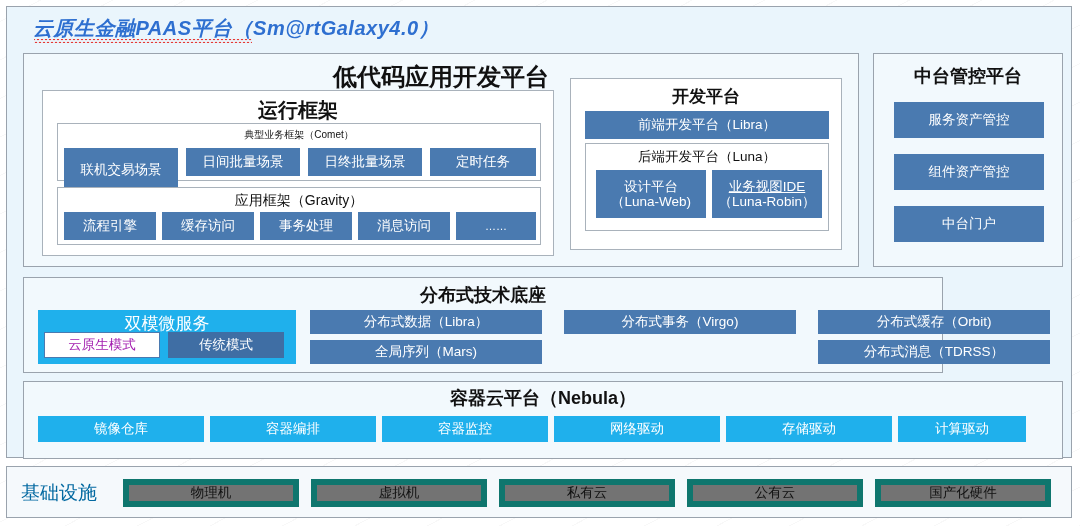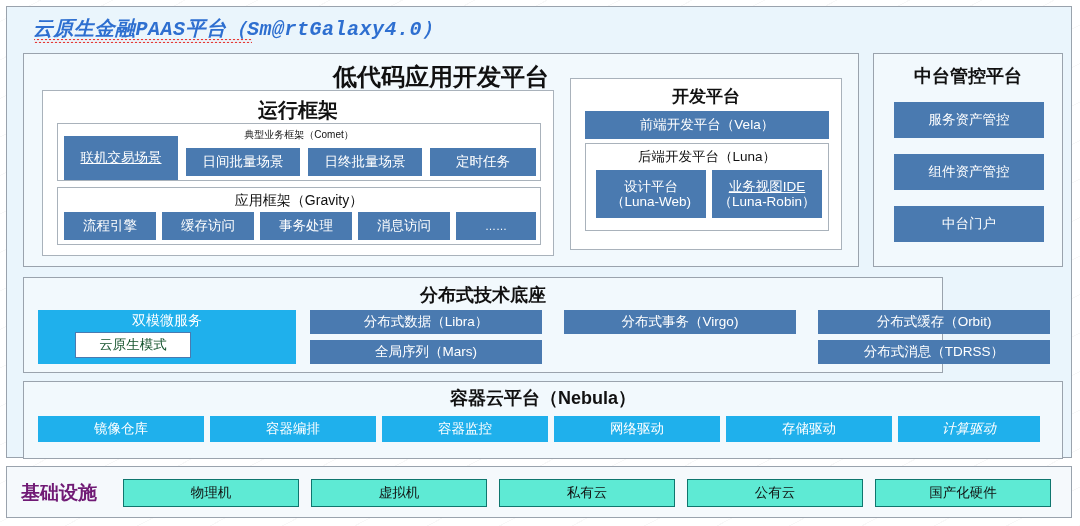--- a/index.html
+++ b/index.html
@@ -21,21 +21,21 @@
 
   
   .platform{
     position:absolute;left:6px;top:6px;width:1066px;height:452px;
     box-sizing:border-box;
     background:#eaf5fc;
     border:1px solid #9aa3ad;
   }
   .platform-title{
     position:absolute;left:26px;top:8px;
-    font-family:Liberation Mono, monospace;
+    font-family:Liberation Sans, sans-serif;
     font-style:italic;font-weight:bold;font-size:20px;color:#2e6fd0;
     letter-spacing:.5px;white-space:nowrap;
   }
   .wavy{
     position:absolute;left:27px;top:32px;width:218px;height:4px;
     background:
       radial-gradient(circle at 2px 4px, #e53935 1.4px, transparent 1.6px) 0 0/4px 5px repeat-x,
       radial-gradient(circle at 2px 0px, #e53935 1.4px, transparent 1.6px) 2px 0/4px 5px repeat-x;
   }
 
@@ -47,22 +47,22 @@
   .chip{
     box-sizing:border-box;
     background:#4a7ab0;color:#ffffff;
     display:flex;align-items:center;justify-content:center;
     text-align:left;line-height:1.12;
     font-size:13.5px;
     position:absolute;
   }
   .chip.cyan{ background:#1fb0ec; }
   .chip.dark{ background:#3f6ea4; }
-  .chip.plain{ background:#ffffff;color:#14532d;border:1px solid #4a7ab0;margin-left:31px; }
-  .chip.outline-blue{ background:#5eead4;color:#111;border:1px solid #0f766e; }
+  .chip.plain{ background:#ffffff;color:#a21caf;border:1px solid #4a7ab0; }
+  .chip.outline-blue{ background:#737373;color:#111;border:6px solid #0f766e; }
 
   
   #lowcode{ left:16px;top:46px;width:836px;height:214px; }
   #lowcode .hdr{ position:absolute;left:0;top:7px;width:100%;font-size:24px; }
 
   #runtime{ left:18px;top:36px;width:512px;height:166px; }
   #runtime .hdr{ position:absolute;left:0;top:6px;width:100%;font-size:20px; }
 
   #comet{ left:14px;top:32px;width:484px;height:58px; }
   #comet .hdr{ position:absolute;left:0;top:4px;width:100%;font-size:10px;font-weight:normal;color:#111; }
@@ -75,32 +75,32 @@
   #luna .hdr{ position:absolute;left:0;top:4px;width:100%;font-size:13.5px;font-weight:normal;color:#111; }
 
   
   #midplat{ left:866px;top:46px;width:190px;height:214px; }
   #midplat .hdr{ position:absolute;left:0;top:10px;width:100%;font-size:18px; }
 
   
   #distbase{ left:16px;top:270px;width:920px;height:96px; }
   #distbase .hdr{ position:absolute;left:0;top:5px;width:100%;font-size:18px; }
   #dualmode{ position:absolute;left:14px;top:32px;width:258px;height:54px;background:#1fb0ec; }
-  #dualmode .dm-title{ position:absolute;left:0;top:2px;width:100%;text-align:center;color:#ffffff;font-size:14px; }
+  #dualmode .dm-title{ position:absolute;left:0;top:2px;width:100%;text-align:center;color:#ffffff;font-size:17px; }
 
   
   #container{ left:16px;top:374px;width:1040px;height:78px; }
   #container .hdr{ position:absolute;left:0;top:4px;width:100%;font-size:18px; }
 
   
   #infra{
     position:absolute;left:6px;top:466px;width:1066px;height:52px;
     box-sizing:border-box;background:#f5f9fc;border:1px solid #9aa3ad;
   }
-  #infra .lbl{ position:absolute;left:14px;top:13px;font-size:19px;font-weight:bold;color:#701a75; }
+  #infra .lbl{ position:absolute;left:14px;top:13px;font-size:19px;font-weight:normal;color:#0369a1; }
 </style>
 </head>
 <body>
 
 <div class="page-bg"></div>
 
 <div class="root">
 
   <div class="platform">
 
@@ -108,39 +108,39 @@
     <div class="wavy"></div>
 
     <div class="wbox" id="lowcode">
       <div class="sec-title hdr">低代码应用开发平台</div>
 
       <div class="wbox2" id="runtime">
         <div class="sec-title hdr">运行框架</div>
 
         <div class="wbox2" id="comet">
           <div class="sec-title hdr">典型业务框架（Comet）</div>
-          <div class="chip" style="left:6px;top:12px;width:114px;height:44px;text-decoration:underline;">联机交易场景</div>
+          <div class="chip" style="left:6px;top:24px;width:114px;height:44px;">联机交易场景</div>
           <div class="chip" style="left:128px;top:24px;width:114px;height:28px;">日间批量场景</div>
           <div class="chip" style="left:250px;top:24px;width:114px;height:28px;">日终批量场景</div>
           <div class="chip" style="left:372px;top:24px;width:106px;height:28px;">定时任务</div>
         </div>
 
         <div class="wbox2" id="gravity">
           <div class="sec-title hdr">应用框架（Gravity）</div>
           <div class="chip" style="left:6px;top:24px;width:92px;height:28px;">流程引擎</div>
           <div class="chip" style="left:104px;top:24px;width:92px;height:28px;">缓存访问</div>
           <div class="chip" style="left:202px;top:24px;width:92px;height:28px;">事务处理</div>
           <div class="chip" style="left:300px;top:24px;width:92px;height:28px;">消息访问</div>
           <div class="chip" style="left:398px;top:24px;width:80px;height:28px;font-size:11px;">……</div>
         </div>
       </div>
 
       <div class="wbox2" id="devplat">
         <div class="sec-title hdr">开发平台</div>
-        <div class="chip" style="left:14px;top:32px;width:244px;height:28px;">前端开发平台（Vela）</div>
+        <div class="chip" style="left:14px;top:32px;width:244px;height:28px;">前端开发平台（Libra）</div>
 
         <div class="wbox2" id="luna">
           <div class="sec-title hdr">后端开发平台（Luna）</div>
           <div class="chip" style="left:10px;top:26px;width:110px;height:48px;flex-direction:column;">
             <span>设计平台</span>
             <span>（Luna-Web)</span>
           </div>
           <div class="chip" style="left:126px;top:26px;width:110px;height:48px;flex-direction:column;">
             <span style="text-decoration:underline;">业务视图IDE</span>
             <span>（Luna-Robin）</span>
@@ -155,37 +155,38 @@
       <div class="chip" style="left:20px;top:100px;width:150px;height:36px;">组件资产管控</div>
       <div class="chip" style="left:20px;top:152px;width:150px;height:36px;">中台门户</div>
     </div>
 
     <div class="wbox" id="distbase">
       <div class="sec-title hdr">分布式技术底座</div>
 
       <div id="dualmode">
         <div class="dm-title">双模微服务</div>
         <div class="chip plain" style="left:6px;top:22px;width:116px;height:26px;">云原生模式</div>
+        <div class="chip dark" style="left:130px;top:22px;width:116px;height:26px;">传统模式</div>
       </div>
 
       <div class="chip" style="left:286px;top:32px;width:232px;height:24px;">分布式数据（Libra）</div>
       <div class="chip" style="left:540px;top:32px;width:232px;height:24px;">分布式事务（Virgo)</div>
       <div class="chip" style="left:794px;top:32px;width:232px;height:24px;">分布式缓存（Orbit)</div>
       <div class="chip" style="left:286px;top:62px;width:232px;height:24px;">全局序列（Mars)</div>
       <div class="chip" style="left:794px;top:62px;width:232px;height:24px;">分布式消息（TDRSS）</div>
     </div>
 
     <div class="wbox" id="container">
       <div class="sec-title hdr">容器云平台（Nebula）</div>
       <div class="chip cyan" style="left:14px;top:34px;width:166px;height:26px;">镜像仓库</div>
       <div class="chip cyan" style="left:186px;top:34px;width:166px;height:26px;">容器编排</div>
       <div class="chip cyan" style="left:358px;top:34px;width:166px;height:26px;">容器监控</div>
       <div class="chip cyan" style="left:530px;top:34px;width:166px;height:26px;">网络驱动</div>
       <div class="chip cyan" style="left:702px;top:34px;width:166px;height:26px;">存储驱动</div>
-      <div class="chip cyan" style="left:874px;top:34px;width:142px;height:26px;font-style:italic;">计算驱动</div>
+      <div class="chip cyan" style="left:874px;top:34px;width:128px;height:26px;">计算驱动</div>
     </div>
 
   </div>
 
   <div id="infra">
     <div class="lbl">基础设施</div>
     <div class="chip outline-blue" style="left:116px;top:12px;width:176px;height:28px;">物理机</div>
     <div class="chip outline-blue" style="left:304px;top:12px;width:176px;height:28px;">虚拟机</div>
     <div class="chip outline-blue" style="left:492px;top:12px;width:176px;height:28px;">私有云</div>
     <div class="chip outline-blue" style="left:680px;top:12px;width:176px;height:28px;">公有云</div>

